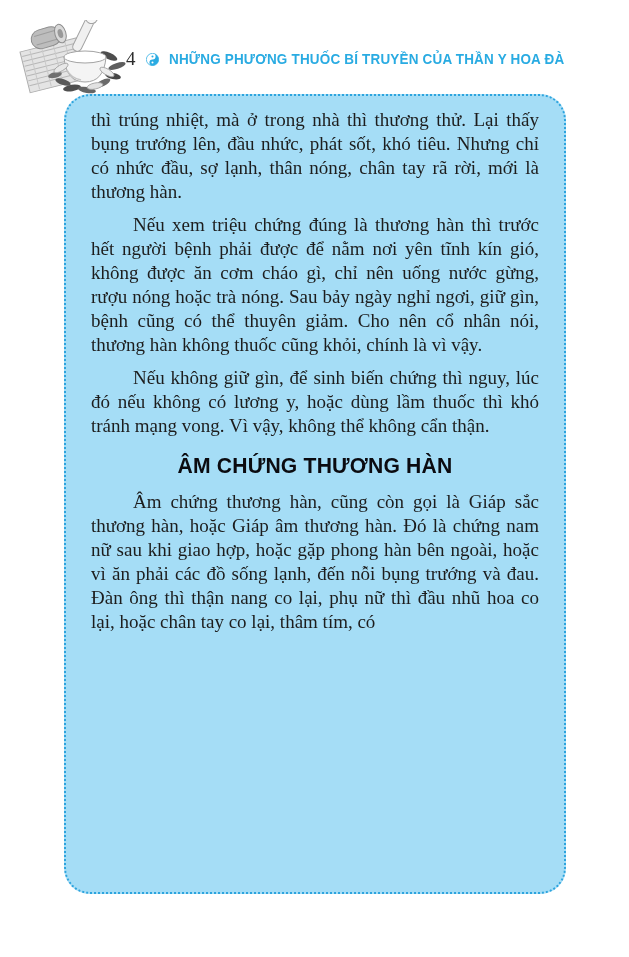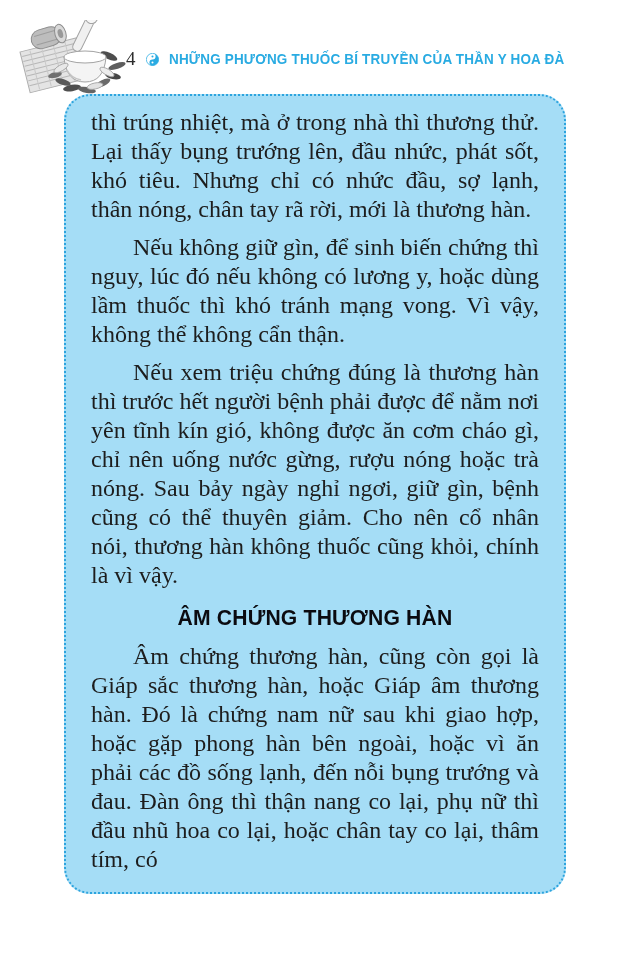--- a/index.html
+++ b/index.html
@@ -61,22 +61,22 @@
     left: 64px; top: 94px;
     width: 502px; height: 800px;
     background: var(--box-bg);
     border: 2px dotted var(--box-border);
     border-radius: 26px;
     padding: 12px 25px 0 25px;
     overflow: hidden;
   }
   .content-box p {
     margin: 0 0 9px 0;
-    font-size: 24px;
-    line-height: 29px;
+    font-size: 19px;
+    line-height: 24px;
     text-align: justify;
     color: var(--body-text);
     text-indent: 42px;
   }
   .content-box p.no-indent { text-indent: 0; }
   .section-heading {
     font-family: "Liberation Sans", sans-serif;
     font-weight: bold;
     font-size: 22px;
     color: var(--heading-text);
@@ -157,19 +157,19 @@
         <path d="M7,0.4 a6.6,6.6 0 0 1 0,13.2 a3.3,3.3 0 0 1 0,-6.6 a3.3,3.3 0 0 0 0,-6.6 z" fill="#29abe2"></path>
         <circle cx="7" cy="3.7" r="1.1" fill="#29abe2"></circle>
         <circle cx="7" cy="10.3" r="1.1" fill="#ffffff"></circle>
       </svg>
     </span>
     <span class="book-title">NHỮNG PHƯƠNG THUỐC BÍ TRUYỀN CỦA THẦN Y HOA ĐÀ</span>
   </div>
 
   <div class="content-box">
     <p class="no-indent">thì trúng nhiệt, mà ở trong nhà thì thương thử. Lại thấy bụng trướng lên, đầu nhức, phát sốt, khó tiêu. Nhưng chỉ có nhức đầu, sợ lạnh, thân nóng, chân tay rã rời, mới là thương hàn.</p>
+    <p>Nếu xem triệu chứng đúng là thương hàn thì trước hết người bệnh phải được để nằm nơi yên tĩnh kín gió, không được ăn cơm cháo gì, chỉ nên uống nước gừng, rượu nóng hoặc trà nóng. Sau bảy ngày nghỉ ngơi, giữ gìn, bệnh cũng có thể thuyên giảm. Cho nên cổ nhân nói, thương hàn không thuốc cũng khỏi, chính là vì vậy.</p>
     <p>Nếu không giữ gìn, để sinh biến chứng thì nguy, lúc đó nếu không có lương y, hoặc dùng lầm thuốc thì khó tránh mạng vong. Vì vậy, không thể không cẩn thận.</p>
-    <p>Nếu xem triệu chứng đúng là thương hàn thì trước hết người bệnh phải được để nằm nơi yên tĩnh kín gió, không được ăn cơm cháo gì, chỉ nên uống nước gừng, rượu nóng hoặc trà nóng. Sau bảy ngày nghỉ ngơi, giữ gìn, bệnh cũng có thể thuyên giảm. Cho nên cổ nhân nói, thương hàn không thuốc cũng khỏi, chính là vì vậy.</p>
     <h2 class="section-heading">ÂM CHỨNG THƯƠNG HÀN</h2>
     <p>Âm chứng thương hàn, cũng còn gọi là Giáp sắc thương hàn, hoặc Giáp âm thương hàn. Đó là chứng nam nữ sau khi giao hợp, hoặc gặp phong hàn bên ngoài, hoặc vì ăn phải các đồ sống lạnh, đến nỗi bụng trướng và đau. Đàn ông thì thận nang co lại, phụ nữ thì đầu nhũ hoa co lại, hoặc chân tay co lại, thâm tím, có</p>
   </div>
 
 </div>
 
 </body></html>

